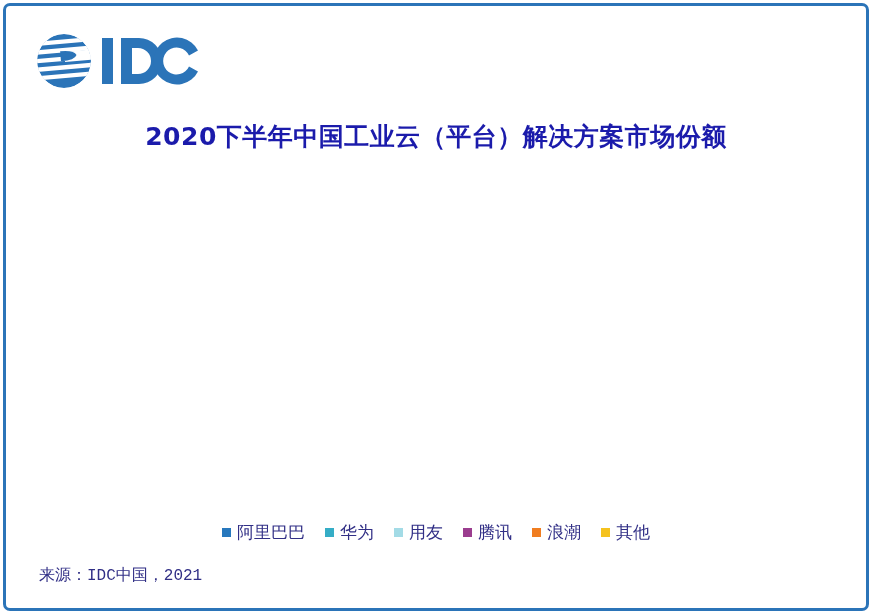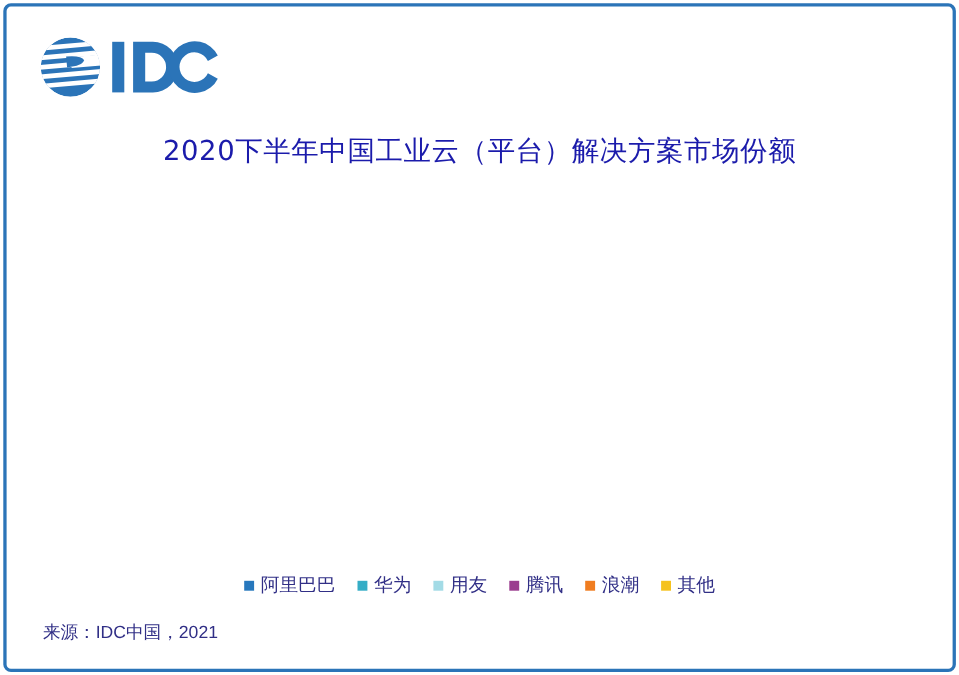--- a/index.html
+++ b/index.html
@@ -25,21 +25,21 @@
     display: flex; align-items: center;
   }
   #logo svg { display: block; }
 
   
   #title {
     position: absolute;
     left: 0; right: 0; top: 114px;
     text-align: center;
     font-size: 25px;
-    font-weight: normal;
+    font-weight: bold;
     letter-spacing: .5px;
     color: #1b1bab;
     font-family: "DejaVu Sans", "Liberation Sans", sans-serif;
     white-space: nowrap;
   }
 
   
   #pie-wrap {
     position: absolute;
     left: 304px; top: 207px;
@@ -84,21 +84,21 @@
     font-family: "DejaVu Sans", "Liberation Sans", sans-serif;
     line-height: 1;
   }
 
   
   #source {
     position: absolute;
     left: 33px; bottom: 22px;
     font-size: 16px;
     color: #312f86;
-    font-family: Liberation Sans, sans-serif;
+    font-family: Liberation Mono, monospace;
   }
 </style>
 </head>
 <body>
 
 <div id="frame">
 
   <div id="logo">
     <svg width="188" height="58" viewBox="0 0 188 58" aria-hidden="true">
       <defs>

